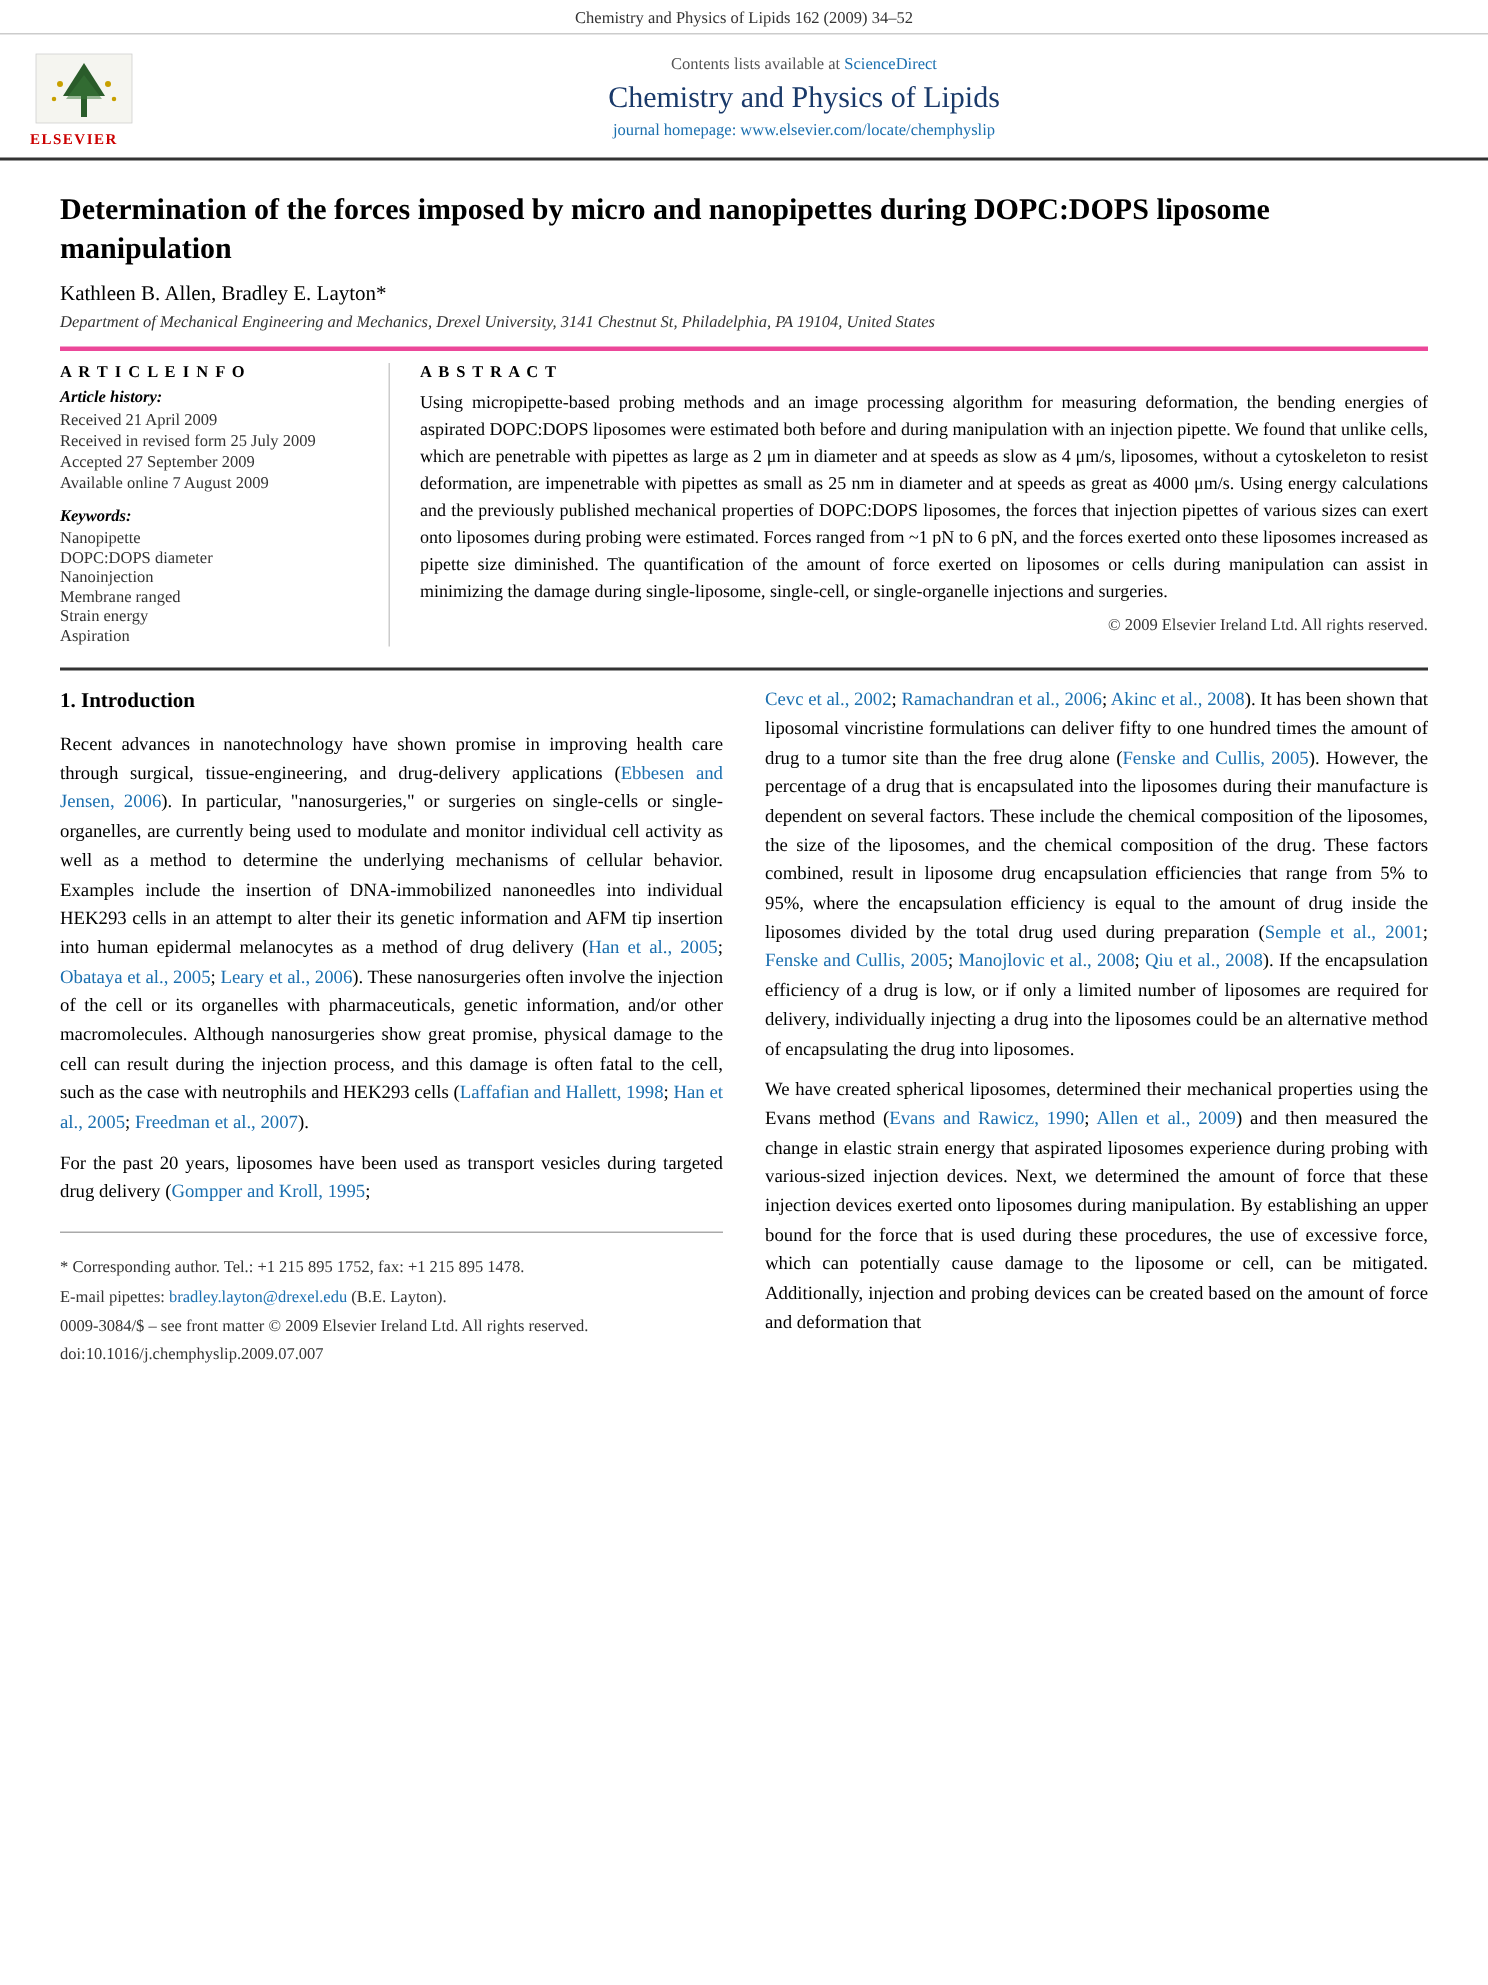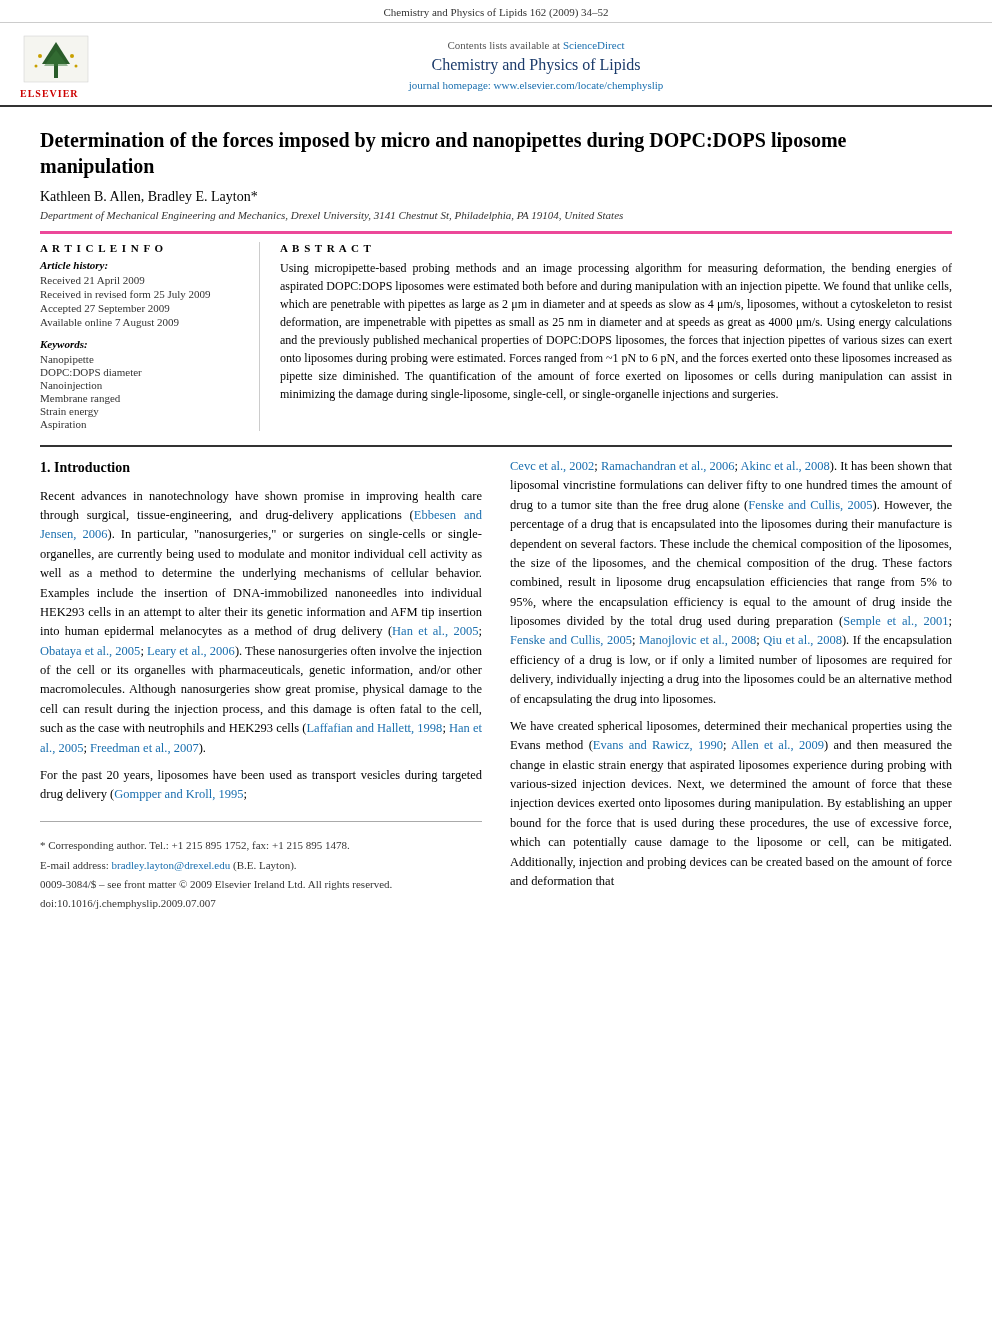--- a/index.html
+++ b/index.html
@@ -49,21 +49,21 @@
     .journal-header-center {
       flex: 1;
       text-align: center;
     }
     .sciencedirect-line {
       font-size: 11px;
       color: #555;
       margin-bottom: 4px;
     }
     .journal-title-main {
-      font-size: 16px;
+      font-size: 20px;
       font-family: "Times New Roman", Times, serif;
       color: #1a3a6a;
       font-weight: normal;
       line-height: 1.2;
     }
     .journal-homepage {
       font-size: 11px;
       color: #555;
       margin-top: 4px;
     }
@@ -304,20 +304,21 @@
           <div class="keyword-item">Strain energy</div>
           <div class="keyword-item">Aspiration</div>
         </div>
       </div>
 
       <div class="col-right">
         <div class="section-heading-small">A B S T R A C T</div>
         <div class="abstract-text">
           <p>Using micropipette-based probing methods and an image processing algorithm for measuring deformation, the bending energies of aspirated DOPC:DOPS liposomes were estimated both before and during manipulation with an injection pipette. We found that unlike cells, which are penetrable with pipettes as large as 2 μm in diameter and at speeds as slow as 4 μm/s, liposomes, without a cytoskeleton to resist deformation, are impenetrable with pipettes as small as 25 nm in diameter and at speeds as great as 4000 μm/s. Using energy calculations and the previously published mechanical properties of DOPC:DOPS liposomes, the forces that injection pipettes of various sizes can exert onto liposomes during probing were estimated. Forces ranged from ~1 pN to 6 pN, and the forces exerted onto these liposomes increased as pipette size diminished. The quantification of the amount of force exerted on liposomes or cells during manipulation can assist in minimizing the damage during single-liposome, single-cell, or single-organelle injections and surgeries.</p>
         </div>
+        <div class="copyright-line">© 2009 Elsevier Ireland Ltd. All rights reserved.</div>
       </div>
     </div>
 
     <hr class="section-divider">
 
     <div class="body-two-col">
 
       <div class="body-col">
         <div class="section-title">1.  Introduction</div>
         <p>
@@ -325,21 +326,21 @@
         </p>
         <p>
           For the past 20 years, liposomes have been used as transport vesicles during targeted drug delivery (<span class="ref-link">Gompper and Kroll, 1995</span>;
         </p>
 
         <div class="footer-notes">
           <div class="star-note">
             <span>* Corresponding author. Tel.: +1 215 895 1752, fax: +1 215 895 1478.</span>
           </div>
           <div class="footer-note-item">
-            <span>E-mail address:</span>
+            <span>E-mail pipettes:</span>
             <span class="ref-link">bradley.layton@drexel.edu</span>
             <span>(B.E. Layton).</span>
           </div>
           <div class="footer-note-item">0009-3084/$ – see front matter © 2009 Elsevier Ireland Ltd. All rights reserved.</div>
           <div class="footer-note-item">doi:10.1016/j.chemphyslip.2009.07.007</div>
         </div>
       </div>
 
       <div class="body-col">
         <p>

